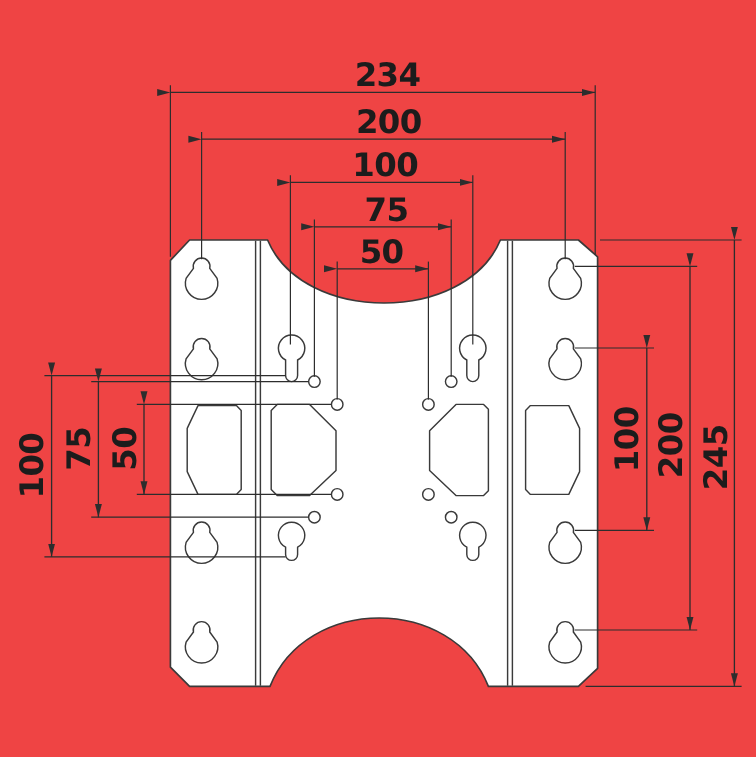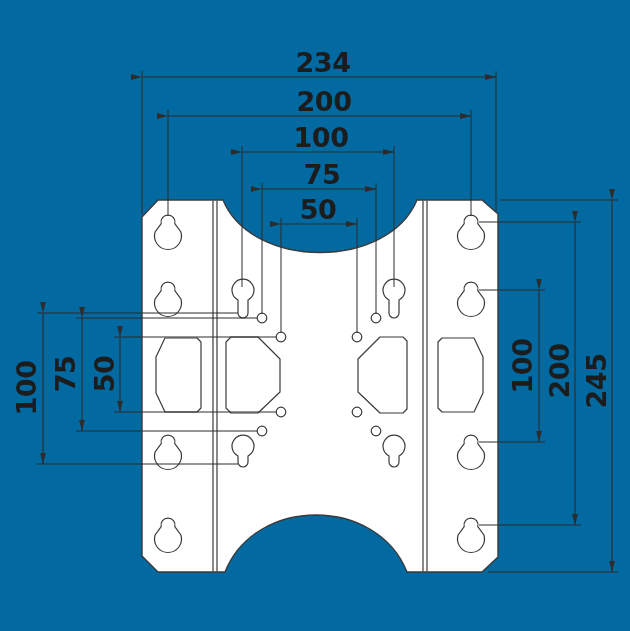--- a/index.html
+++ b/index.html
@@ -1,19 +1,19 @@
 <!DOCTYPE html>
 <html><head>
 <meta charset="utf-8">
 <style>
   html, body { margin: 0; padding: 0; background: #ffffff; }
   .stage {
     position: relative;
     width: 630px; height: 631px;
-    background: #0369a1;
+    background: #ef4444;
     font-family: "DejaVu Sans", "Liberation Sans", sans-serif;
     overflow: hidden;
   }
   svg { display: block; }
   .dim-text {
     font-family: "DejaVu Sans", "Liberation Sans", sans-serif;
     font-weight: bold;
     font-size: 27px;
     letter-spacing: -0.5px;
   }

